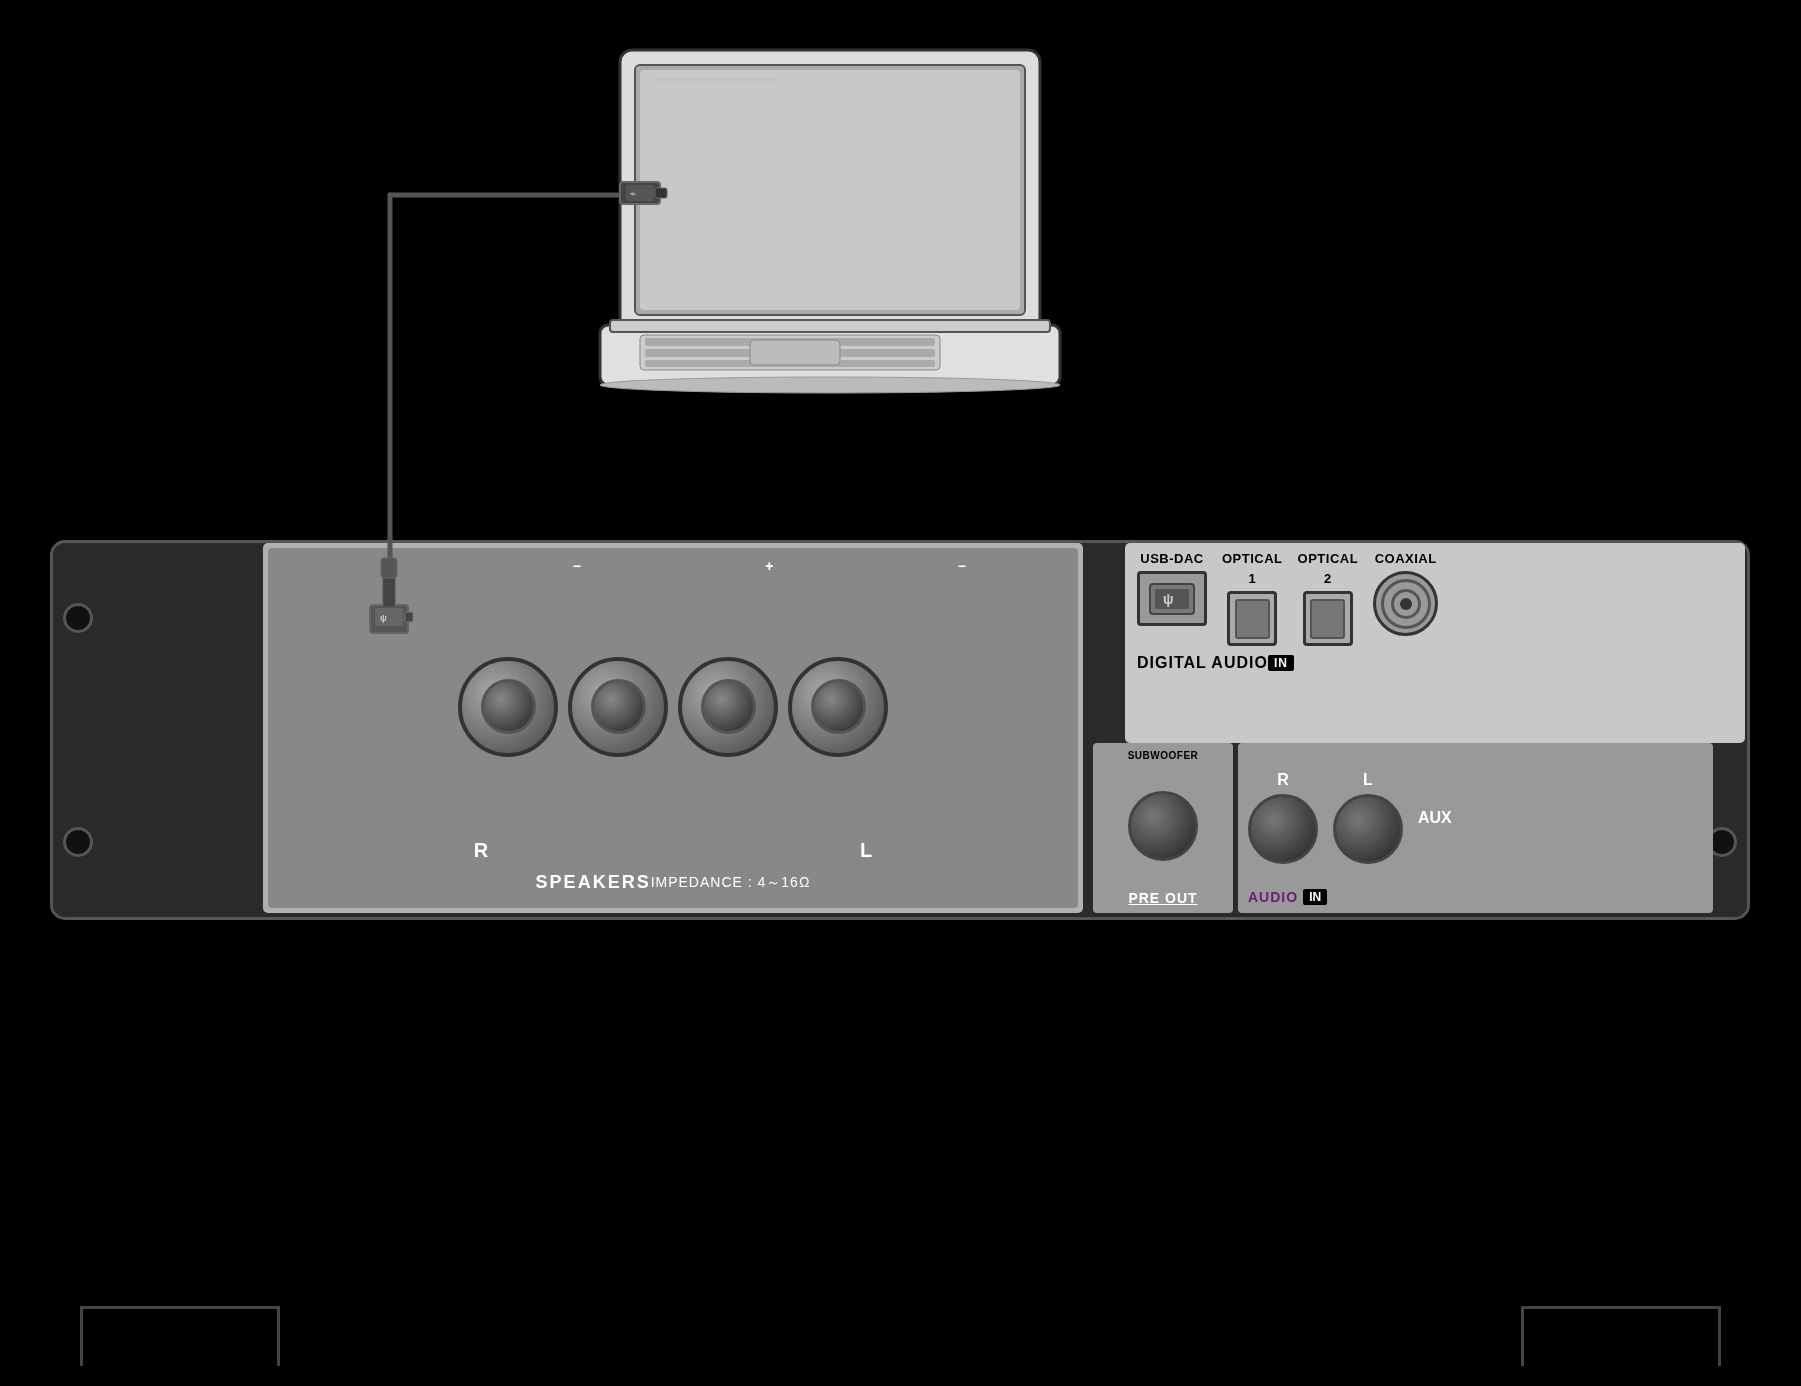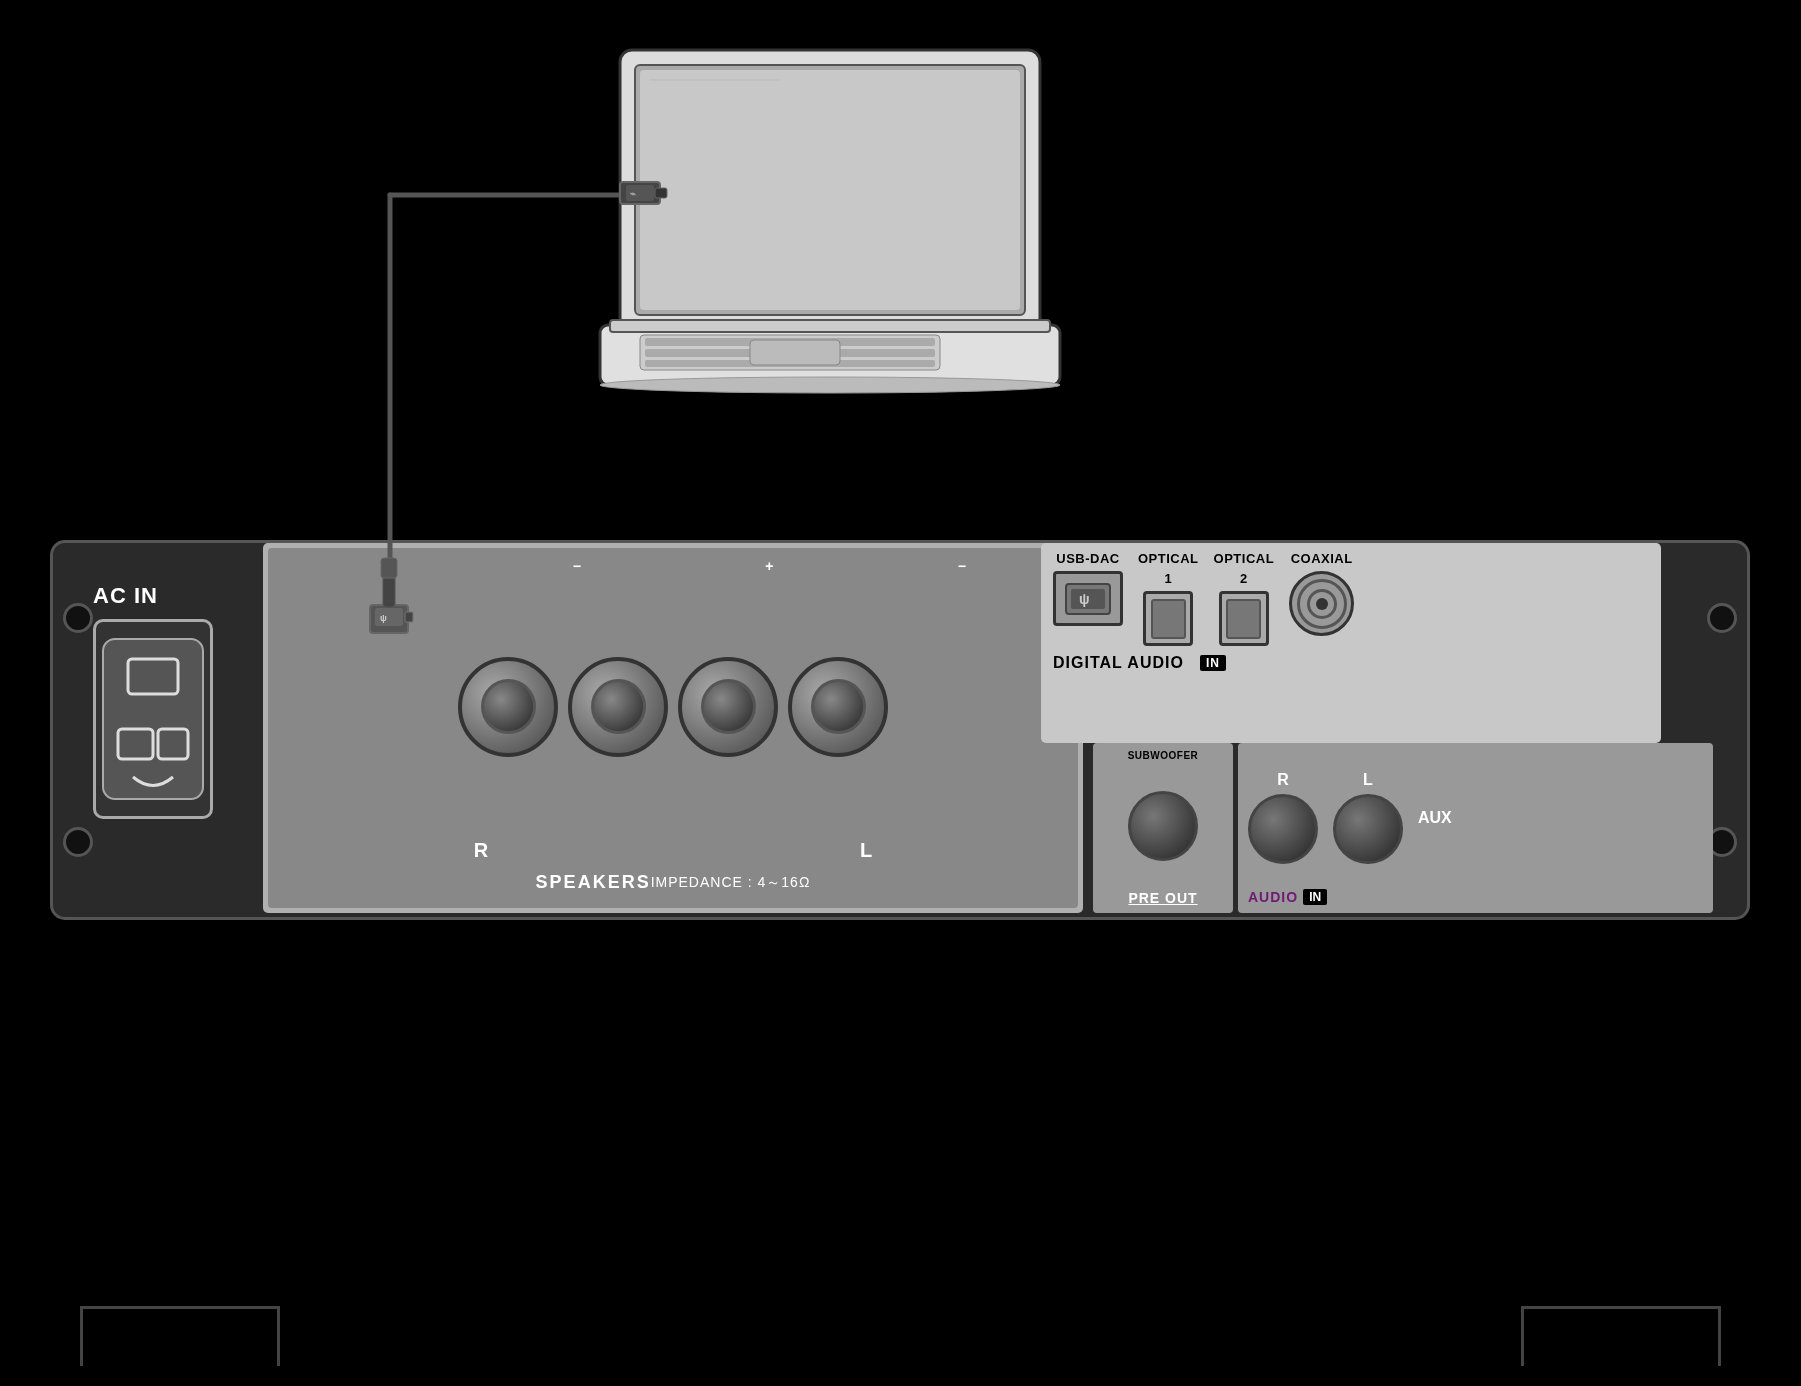--- a/index.html
+++ b/index.html
@@ -110,21 +110,21 @@
     .impedance-text {
       color: #fff;
       font-size: 14px;
       letter-spacing: 1px;
     }
 
     
     .digital-section {
       position: absolute;
       top: 0;
-      left: 988px;
+      left: 1072px;
       width: 620px;
       height: 200px;
       background: #c8c8c8;
       border-radius: 5px;
       padding: 8px 12px;
     }
 
     .digital-row {
       display: flex;
       gap: 15px;
@@ -215,21 +215,21 @@
     }
 
     .digital-audio-in-label {
       color: #000;
       font-size: 16px;
       font-weight: bold;
       letter-spacing: 1px;
       margin-top: 8px;
       display: flex;
       align-items: center;
-      gap: 16px;
+      gap: 0;
     }
 
     .in-badge {
       background: #000;
       color: #fff;
       font-size: 12px;
       font-weight: bold;
       padding: 1px 6px;
       border-radius: 2px;
     }
@@ -516,38 +516,20 @@
   </div>
 
   <div class="amp-unit">
 
     <div class="side-hole side-hole-left-top"></div>
     <div class="side-hole side-hole-left-bottom"></div>
 
     <div class="side-hole side-hole-right-top"></div>
     <div class="side-hole side-hole-right-bottom"></div>
 
-    <div class="ac-in-section">
-      <div class="ac-in-label">AC IN</div>
-      <div class="ac-connector">
-
-        <svg width="110" height="180" viewBox="0 0 110 180">
-
-          <rect x="5" y="10" width="100" height="160" rx="12" fill="#555" stroke="#aaa" stroke-width="2"></rect>
-
-          <rect x="30" y="30" width="50" height="35" rx="4" fill="none" stroke="#ddd" stroke-width="3"></rect>
-
-          <rect x="20" y="100" width="35" height="30" rx="4" fill="none" stroke="#ddd" stroke-width="3"></rect>
-
-          <rect x="60" y="100" width="30" height="30" rx="4" fill="none" stroke="#ddd" stroke-width="3"></rect>
-
-          <path d="M 35 148 Q 55 165 75 148" stroke="#ddd" stroke-width="3" fill="none"></path>
-        </svg>
-      </div>
-    </div>
 
     <div class="speakers-section">
       <div class="speakers-inner">
 
         <div class="speaker-header-row">
           <span class="speaker-header-label term-plus">+</span>
           <span class="speaker-header-label term-minus">−</span>
           <span class="speaker-header-label term-plus">+</span>
           <span class="speaker-header-label term-minus">−</span>
         </div>

